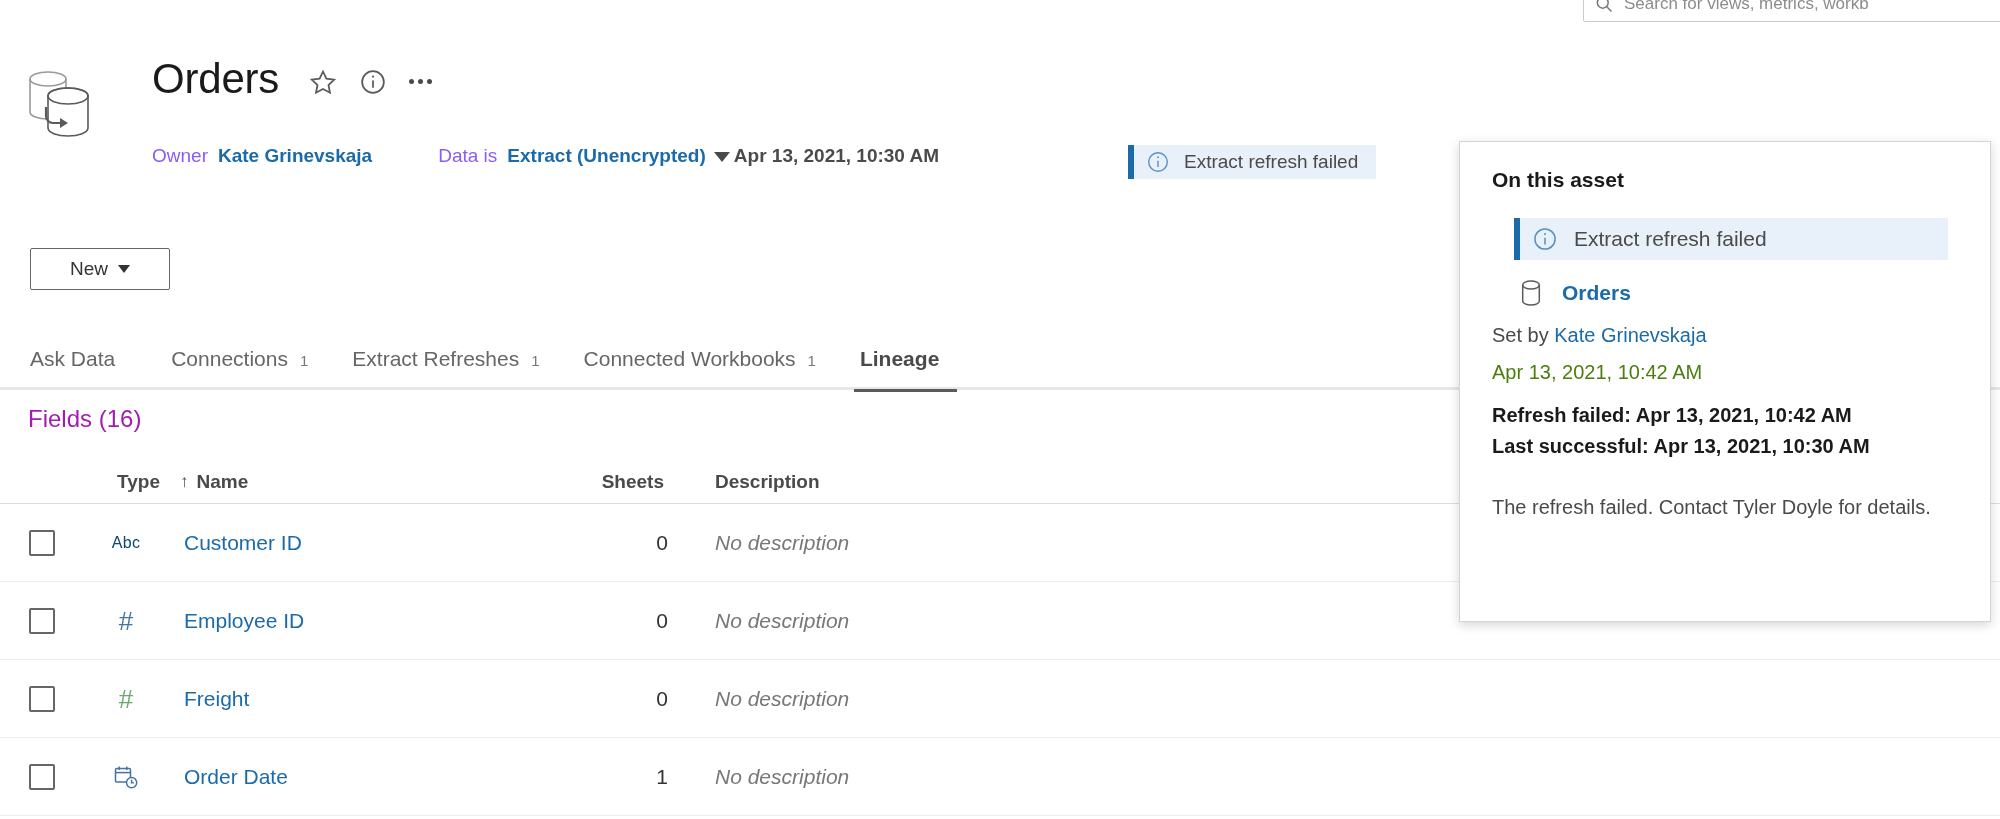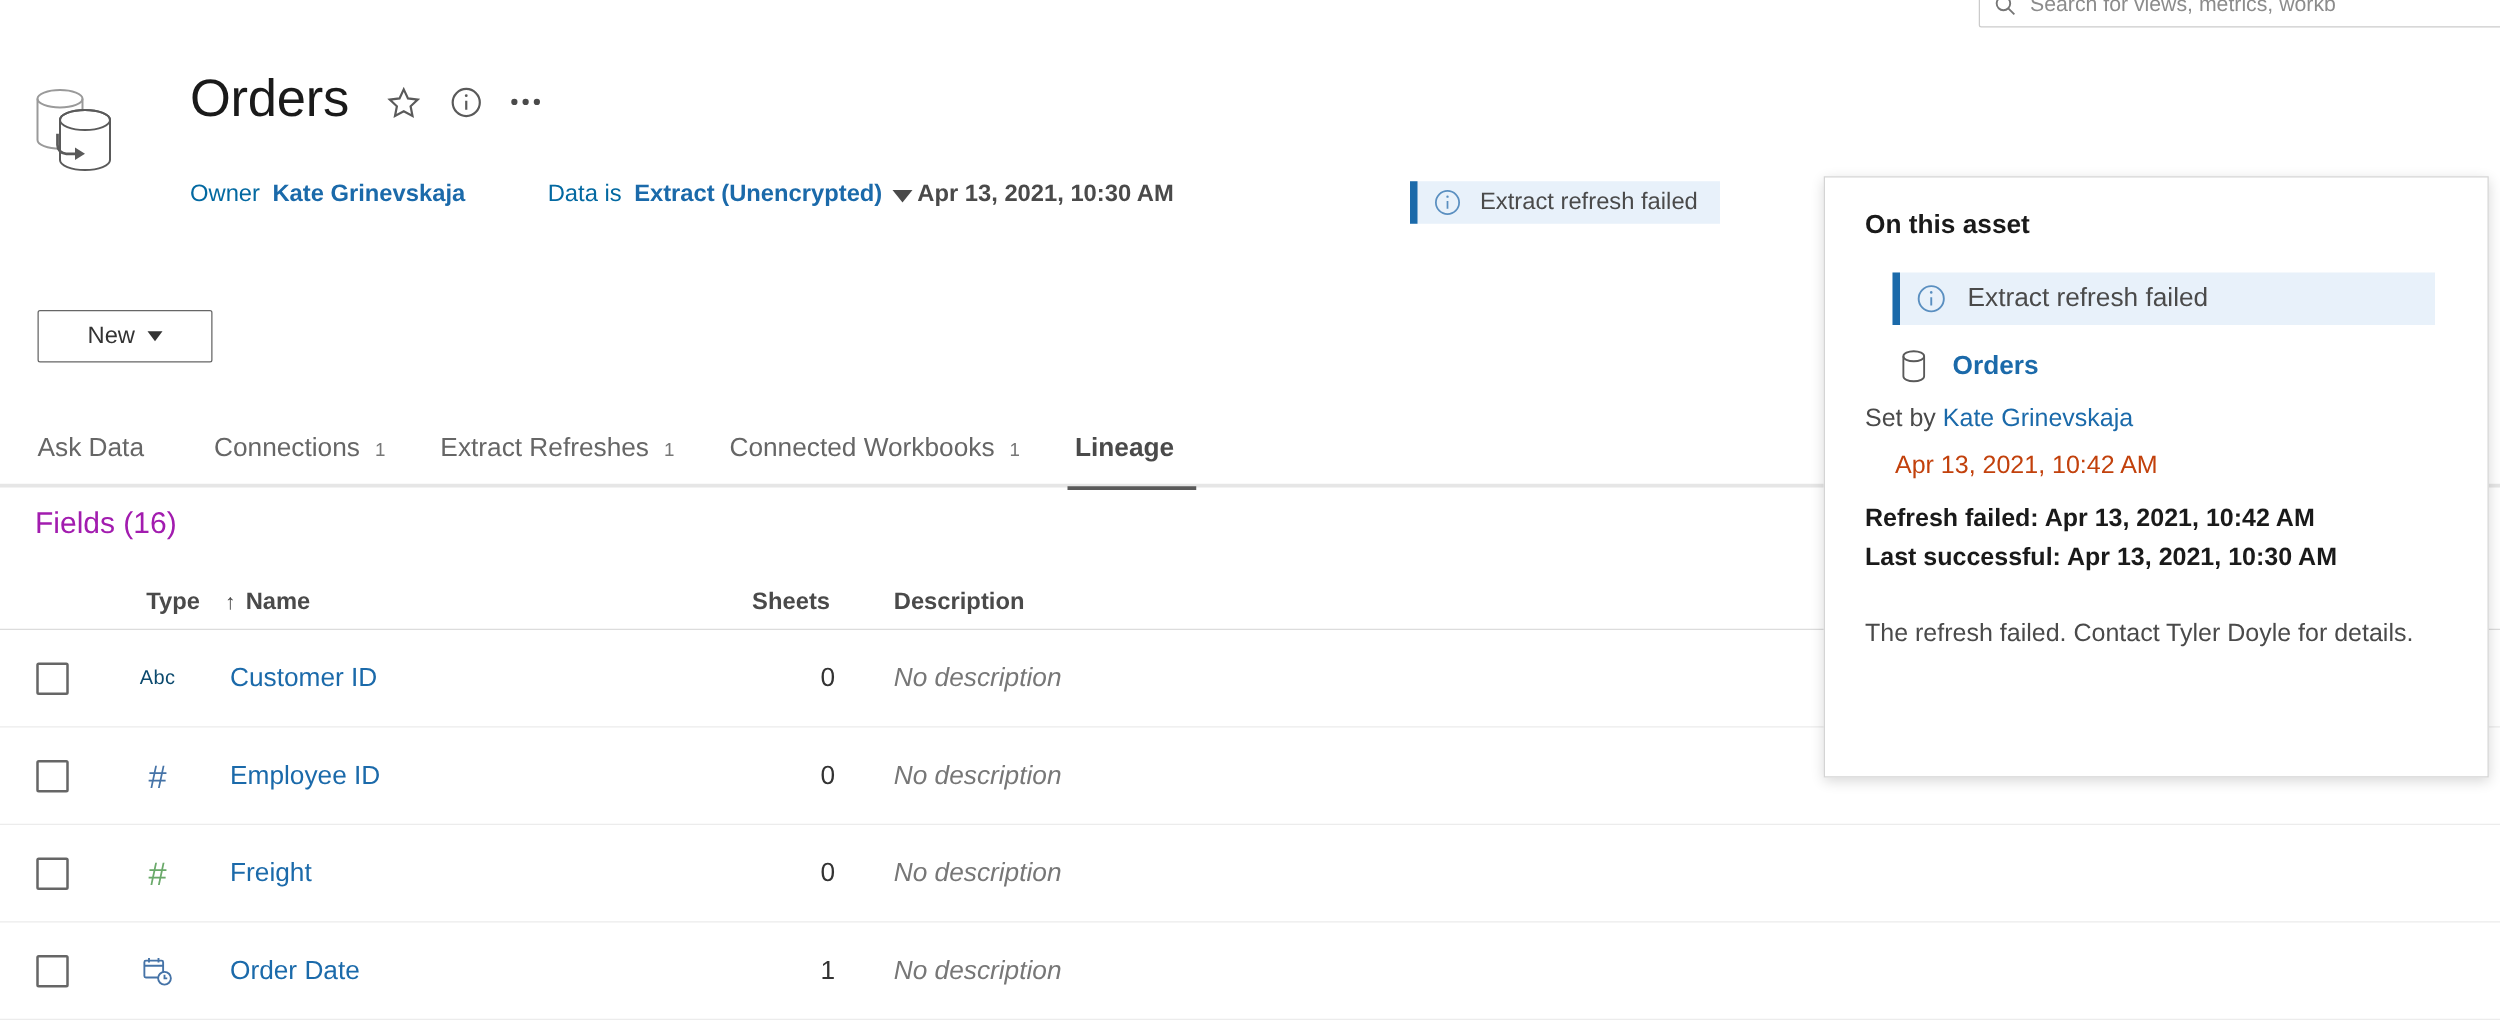--- a/index.html
+++ b/index.html
@@ -41,21 +41,21 @@
   }
   .title-icons { display: flex; align-items: center; gap: 22px; margin-left: 30px; margin-top: 5px; }
   .ticon { width: 28px; height: 28px; display: block; cursor: pointer; }
   .dots { display: flex; align-items: center; gap: 4px; cursor: pointer; height: 28px; }
   .dots i { width: 5px; height: 5px; border-radius: 50%; background: #4a4a4a; display: block; }
 
   .meta-row {
     position: absolute; left: 152px; top: 145px;
     display: flex; align-items: center; font-size: 19px; white-space: nowrap;
   }
-  .meta-label { color: #0369a1; }
+  .meta-label { color: #8b5cf6; }
   .meta-link { color: #1b6aaa; font-weight: bold; margin-left: 10px; }
   .meta-gap { width: 66px; }
   .caret-down {
     width: 0; height: 0; border-left: 8px solid transparent;
     border-right: 8px solid transparent; border-top: 10px solid #4a4a4a;
     margin: 2px 4px 0 8px;
   }
   .meta-date { color: #4a4a4a; font-weight: bold; }
 
   
@@ -152,21 +152,21 @@
   .pop-alert {
     display: flex; align-items: center; gap: 16px;
     background: #e8f1fa; border-left: 6px solid #1b6aaa;
     height: 42px; margin: 0 10px 0 22px; padding-left: 12px;
   }
   .pop-alert .txt { font-size: 21px; color: #4a4a4a; }
   .pop-asset { display: flex; align-items: center; gap: 18px; margin: 18px 0 8px 26px; }
   .pop-asset .nm { font-size: 21px; font-weight: bold; color: #1b6aaa; cursor: pointer; }
   .pop-line { font-size: 20px; color: #4a4a4a; margin-top: 16px; }
   .pop-line a { color: #1b6aaa; text-decoration: none; cursor: pointer; }
-  .pop-time { font-size: 20px; color: #c2410c; margin-top: 14px; margin-left: 24px; }
+  .pop-time { font-size: 20px; color: #4d7c0f; margin-top: 14px; }
   .pop-strong { font-size: 20px; color: #1a1a1a; font-weight: bold; line-height: 31px; margin-top: 16px; }
   .pop-body { font-size: 20px; color: #4a4a4a; line-height: 30px; margin-top: 30px; }
 </style>
 </head>
 <body>
 
 <div id="root">
 
   <div class="topbar">
     <div class="search-box">

